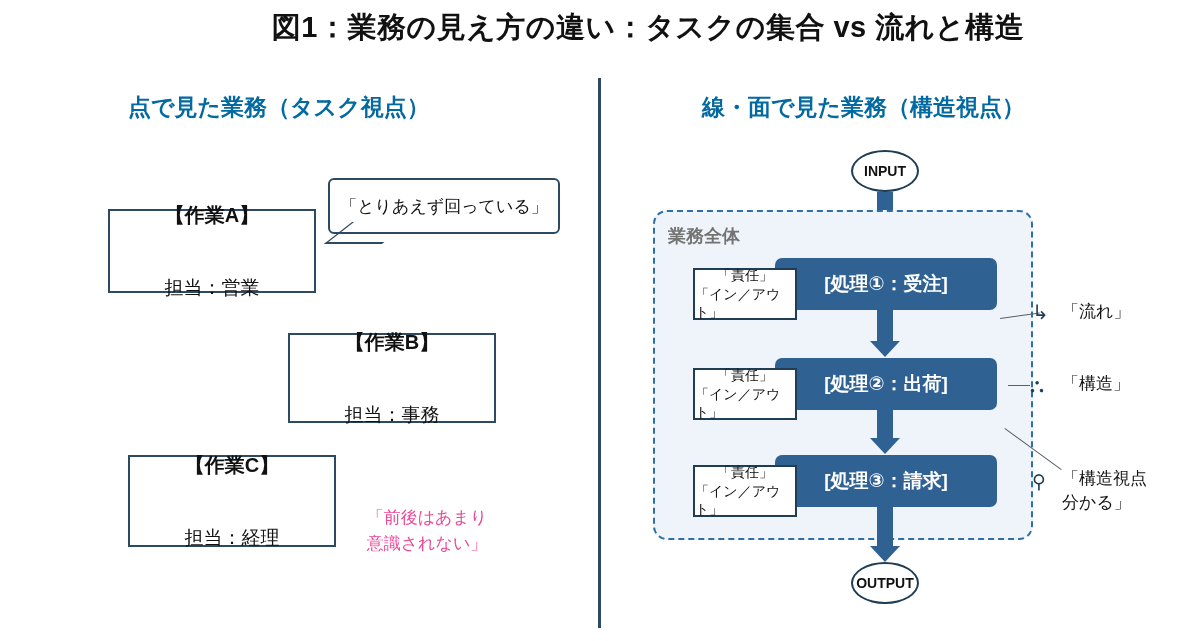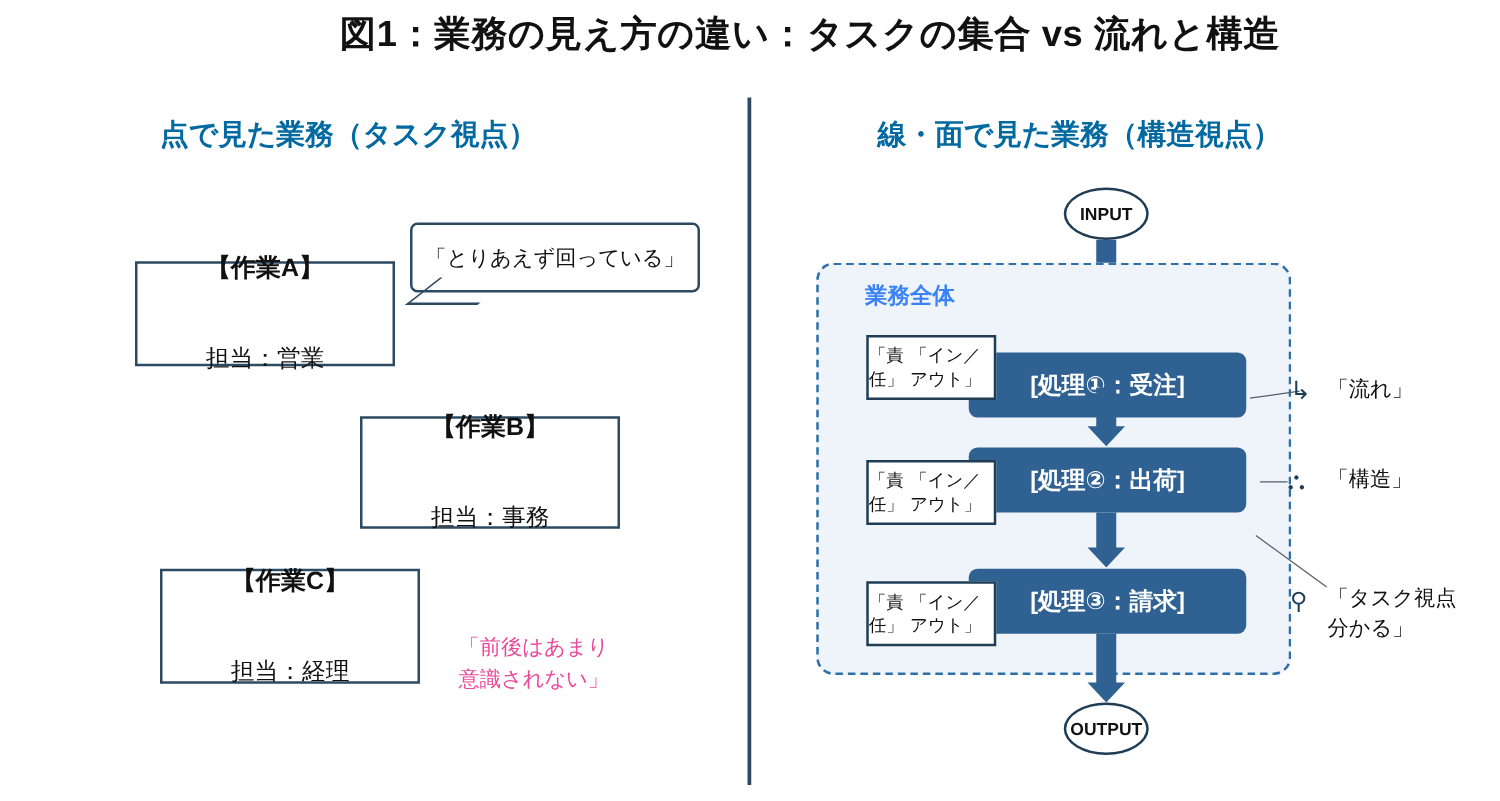--- a/index.html
+++ b/index.html
@@ -152,56 +152,56 @@
     top: 210px;
     width: 380px;
     height: 330px;
     border: 2.5px dashed #2f6fa8;
     border-radius: 14px;
     background: #eef4fa;
     box-sizing: border-box;
   }
   #flow-container-label {
     position: absolute;
-    left: 692px;
+    left: 668px;
     top: 224px;
     font-size: 18px;
     font-weight: bold;
-    color: #3b82f6;
+    color: #737373;
   }
 
   
   .process-box {
     position: absolute;
     width: 222px;
     height: 52px;
     border-radius: 7px;
     background: #2f6192;
     color: #ffffff;
     display: flex;
     align-items: center;
     justify-content: center;
     font-size: 19px;
     font-weight: bold;
     box-sizing: border-box;
   }
-  #proc-1 { left: 775px; top: 258px; margin-top: 24px; }
+  #proc-1 { left: 775px; top: 258px; }
   #proc-2 { left: 775px; top: 358px; }
   #proc-3 { left: 775px; top: 455px; }
 
   
   .resp-box {
     position: absolute;
     width: 104px;
     height: 52px;
     background: #ffffff;
     border: 2px solid #1f3d55;
     box-sizing: border-box;
     display: flex;
-    flex-direction: row;
+    flex-direction: column;
     align-items: center;
     justify-content: center;
     font-size: 14px;
     line-height: 1.35;
     color: #111111;
   }
   #resp-1 { left: 693px; top: 268px; }
   #resp-2 { left: 693px; top: 368px; }
   #resp-3 { left: 693px; top: 465px; }
 
@@ -326,17 +326,17 @@
   <div class="callout-icon" id="icon-flow">↳</div>
   <div class="callout" id="callout-flow">「流れ」</div>
 
   <div class="leader" id="leader-struct"></div>
   <div class="callout-icon" id="icon-struct">⛬</div>
   <div class="callout" id="callout-struct">「構造」</div>
 
   <div class="leader" id="leader-impact"></div>
   <div class="callout-icon" id="icon-impact">⚲</div>
   <div class="callout" id="callout-impact">
-    <div>「タスク視点</div>
+    <div>「構造視点</div>
     <div>分かる」</div>
   </div>
 
 </div>
 
 </body></html>

